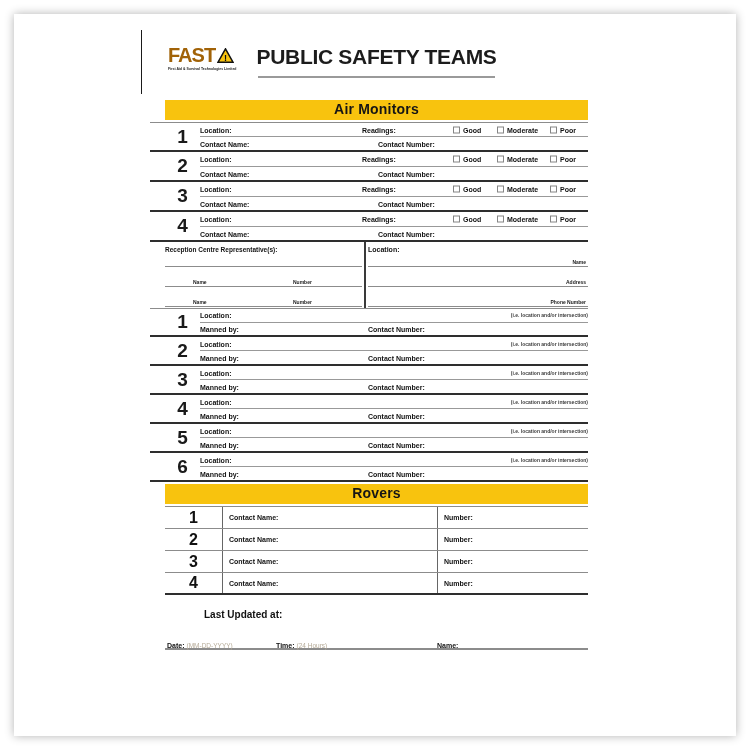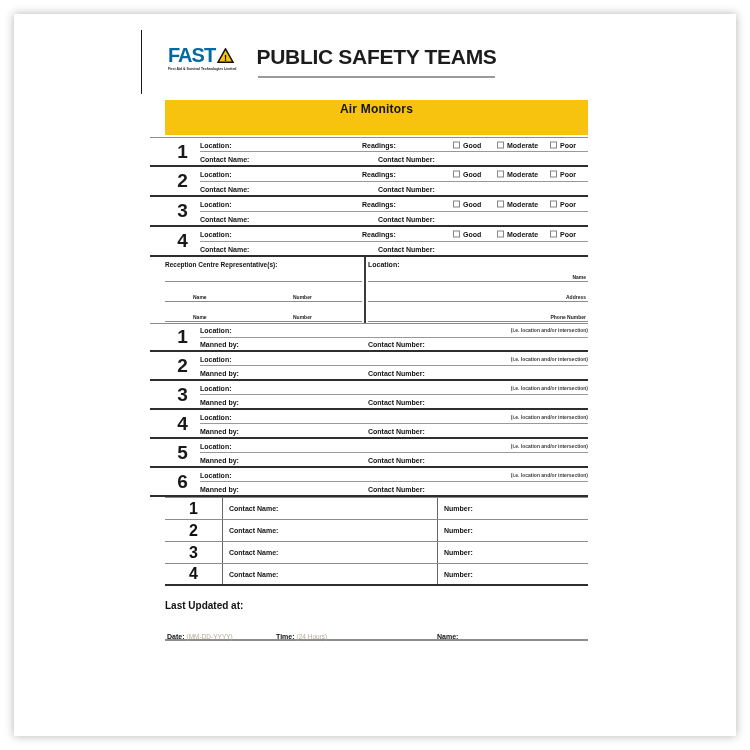--- a/index.html
+++ b/index.html
@@ -3,29 +3,29 @@
 <meta charset="utf-8">
 <style>
   html,body{margin:0;padding:0;width:750px;height:750px;background:#ffffff;
     font-family:"Liberation Sans", sans-serif;color:#111;overflow:hidden;}
   .page{position:absolute;left:14px;top:14px;right:14px;bottom:14px;background:#fff;
     box-shadow:0 0 9px rgba(0,0,0,.30);}
   
   .vrule{position:absolute;left:141px;top:30px;width:1px;height:64px;background:#1a1a1a;}
   .logo{position:absolute;left:168px;top:44px;}
   .logo-row{display:flex;align-items:center;gap:2px;}
-  .logo-text{font-size:20px;font-weight:bold;letter-spacing:-1px;color:#0369a1;}
+  .logo-text{font-size:20px;font-weight:bold;letter-spacing:-1px;color:#a16207;}
   .tagline{font-size:6px;font-weight:bold;color:#222;white-space:nowrap;
     transform:scale(0.58);transform-origin:left top;margin-top:0px;}
   .title{position:absolute;left:165px;top:45px;width:423px;text-align:center;
     font-size:21px;font-weight:bold;letter-spacing:-0.3px;color:#1c1c1c;}
   .title-underline{position:absolute;left:258px;top:76px;width:237px;height:2px;background:#9a9a9a;}
   
   .content{position:absolute;left:165px;top:100px;width:423px;}
-  .band{height:35px;line-height:18px;text-align:center;font-size:12px;font-weight:bold;
+  .band{height:20px;line-height:18px;text-align:center;font-size:14px;font-weight:bold;
     color:#151515;background:var(--accent,#F8C30E);margin-bottom:2px;letter-spacing:0.2px;}
   .xleft{margin-left:-15px;padding-left:15px;}
   
   .am-block,.rb-block{display:flex;border-bottom:2px solid #2e2e2e;box-sizing:border-box;}
   .am-block{height:30px;}
   .rb-block{height:29px;}
   .first{border-top:1px solid #8c8c8c;}
   .am-num,.rb-num{width:35px;display:flex;align-items:center;justify-content:center;
     font-size:19px;font-weight:bold;color:#1a1a1a;}
   .am-fields,.rb-fields{flex:1;display:flex;flex-direction:column;}
@@ -51,21 +51,21 @@
   .tinylbl{position:absolute;bottom:1px;font-size:5px;font-weight:bold;color:#222;white-space:nowrap;}
   .tr{right:2px;}
   
   .rv-row{display:flex;height:22px;border-bottom:1px solid #8c8c8c;box-sizing:border-box;}
   .rv-row.last{border-bottom:2px solid #2e2e2e;}
   .rv-num{width:57px;border-right:1px solid #666;display:flex;align-items:center;
     justify-content:center;font-size:16px;font-weight:bold;}
   .rv-contact{width:215px;border-right:1px solid #666;display:flex;align-items:center;padding-left:6px;box-sizing:border-box;}
   .rv-number{flex:1;display:flex;align-items:center;padding-left:6px;}
   
-  .updated{margin-top:14px;font-size:10px;font-weight:bold;}
+  .updated{margin-top:14px;font-size:10px;font-weight:bold;margin-left:39px;}
   .footer-fields{margin-top:12px;position:relative;height:16px;border-bottom:2px solid #8c8c8c;}
   .ff{position:absolute;top:2px;white-space:nowrap;}
   .ff b{font-size:7px;font-weight:bold;color:#111;}
   .hint{font-size:6.5px;color:var(--hint,#b5aa97);margin-left:2px;}
   .ff-date{left:2px;} .ff-time{left:111px;} .ff-name{left:272px;}
 </style>
 </head>
 <body>
 
 <div class="page"></div>
@@ -295,20 +295,21 @@
             <span class="note abs">(i.e. location and/or intersection)</span>
           </div>
           <div class="rb-row2">
             <span class="lbl abs" style="left: 0px;">Manned by:</span>
             <span class="lbl abs" style="left: 168px;">Contact Number:</span>
           </div>
         </div>
       </div>
     </div>
 
+  <div class="band" style="margin-top:2px">Rovers</div>
   <div id="rover-rows" style="border-top:1px solid #8c8c8c">
       <div class="rv-row">
         <div class="rv-num">1</div>
         <div class="rv-contact">
           <span class="lbl">Contact Name:</span>
         </div>
         <div class="rv-number">
           <span class="lbl">Number:</span>
         </div>
       </div>

